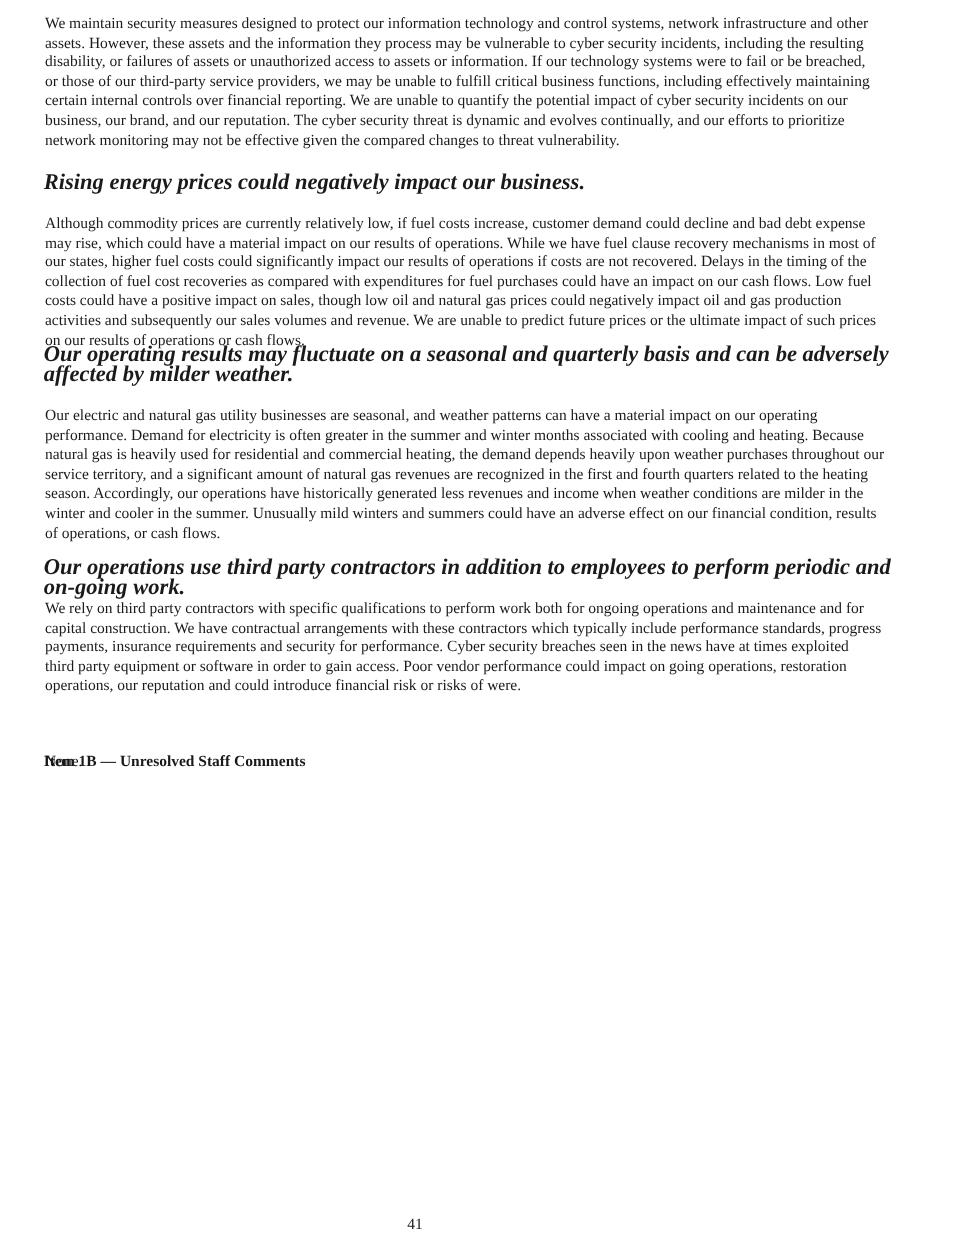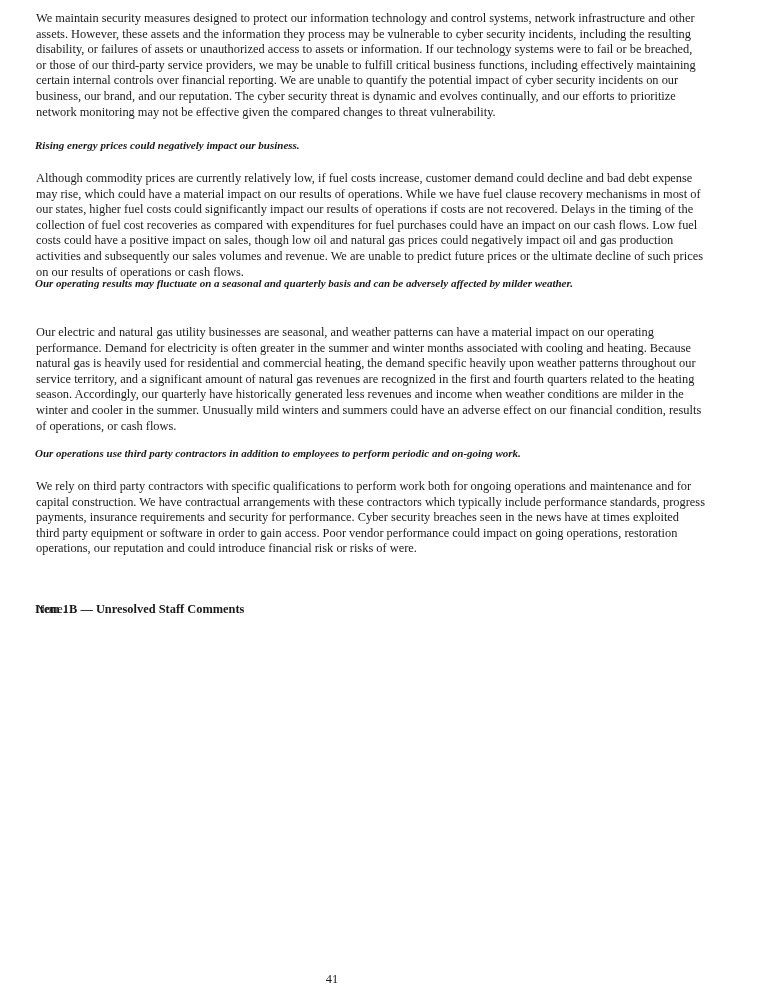--- a/index.html
+++ b/index.html
@@ -1,21 +1,21 @@
 <!DOCTYPE html>
 <html><head>
 <meta charset="utf-8">
 <style>
   html, body { margin: 0; padding: 0; background: #ffffff; }
   body { width: 768px; height: 1000px; position: relative; overflow: hidden;
          font-family: "Liberation Serif", "DejaVu Serif", serif; color: #1a1a1a; }
   .page { position: absolute; left: 35px; top: 10px; width: 705px; }
   .para { font-size: 12.4px; line-height: 15.6px; margin: 1px; white-space: nowrap; }
   .line { display: block; }
-  .heading { font-size: 11px; line-height: 15.6px; font-weight: bold; font-style: italic; margin: 0; }
+  .heading { font-size: 18px; line-height: 15.6px; font-weight: bold; font-style: italic; margin: 0; }
   .item-heading { font-size: 12.4px; line-height: 15.6px; font-weight: bold; margin: 0; }
   .page-number { position: absolute; top: 972px; left: 0; width: 664px; text-align: center;
                  font-size: 12.4px; }
 </style>
 </head>
 <body>
 
 <div class="page">
 
   <p class="para" style="position:absolute; top:0;">
@@ -28,31 +28,31 @@
     <span class="line">network monitoring may not be effective given the compared changes to threat vulnerability.</span>
   </p>
 
   <p class="heading" style="position:absolute; top:128px;">Rising energy prices could negatively impact our business.</p>
   <p class="para" style="position:absolute; top:160px;">
     <span class="line">Although commodity prices are currently relatively low, if fuel costs increase, customer demand could decline and bad debt expense</span>
     <span class="line">may rise, which could have a material impact on our results of operations.  While we have fuel clause recovery mechanisms in most of</span>
     <span class="line">our states, higher fuel costs could significantly impact our results of operations if costs are not recovered.  Delays in the timing of the</span>
     <span class="line">collection of fuel cost recoveries as compared with expenditures for fuel purchases could have an impact on our cash flows.  Low fuel</span>
     <span class="line">costs could have a positive impact on sales, though low oil and natural gas prices could negatively impact oil and gas production</span>
-    <span class="line">activities and subsequently our sales volumes and revenue.  We are unable to predict future prices or the ultimate decline of such prices</span>
+    <span class="line">activities and subsequently our sales volumes and revenue.  We are unable to predict future prices or the ultimate impact of such prices</span>
     <span class="line">on our results of operations or cash flows.</span>
   </p>
 
   <p class="heading" style="position:absolute; top:266px;">Our operating results may fluctuate on a seasonal and quarterly basis and can be adversely affected by milder weather.</p>
   <p class="para" style="position:absolute; top:314px;">
     <span class="line">Our electric and natural gas utility businesses are seasonal, and weather patterns can have a material impact on our operating</span>
     <span class="line">performance.  Demand for electricity is often greater in the summer and winter months associated with cooling and heating.  Because</span>
-    <span class="line">natural gas is heavily used for residential and commercial heating, the demand specific heavily upon weather patterns throughout our</span>
+    <span class="line">natural gas is heavily used for residential and commercial heating, the demand depends heavily upon weather purchases throughout our</span>
     <span class="line">service territory, and a significant amount of natural gas revenues are recognized in the first and fourth quarters related to the heating</span>
-    <span class="line">season.  Accordingly, our quarterly have historically generated less revenues and income when weather conditions are milder in the</span>
+    <span class="line">season.  Accordingly, our operations have historically generated less revenues and income when weather conditions are milder in the</span>
     <span class="line">winter and cooler in the summer.  Unusually mild winters and summers could have an adverse effect on our financial condition, results</span>
     <span class="line">of operations, or cash flows.</span>
   </p>
 
   <p class="heading" style="position:absolute; top:436px;">Our operations use third party contractors in addition to employees to perform periodic and on-going work.</p>
   <p class="para" style="position:absolute; top:468px;">
     <span class="line">We rely on third party contractors with specific qualifications to perform work both for ongoing operations and maintenance and for</span>
     <span class="line">capital construction. We have contractual arrangements with these contractors which typically include performance standards, progress</span>
     <span class="line">payments, insurance requirements and security for performance.  Cyber security breaches seen in the news have at times exploited</span>
     <span class="line">third party equipment or software in order to gain access.  Poor vendor performance could impact on going operations, restoration</span>

